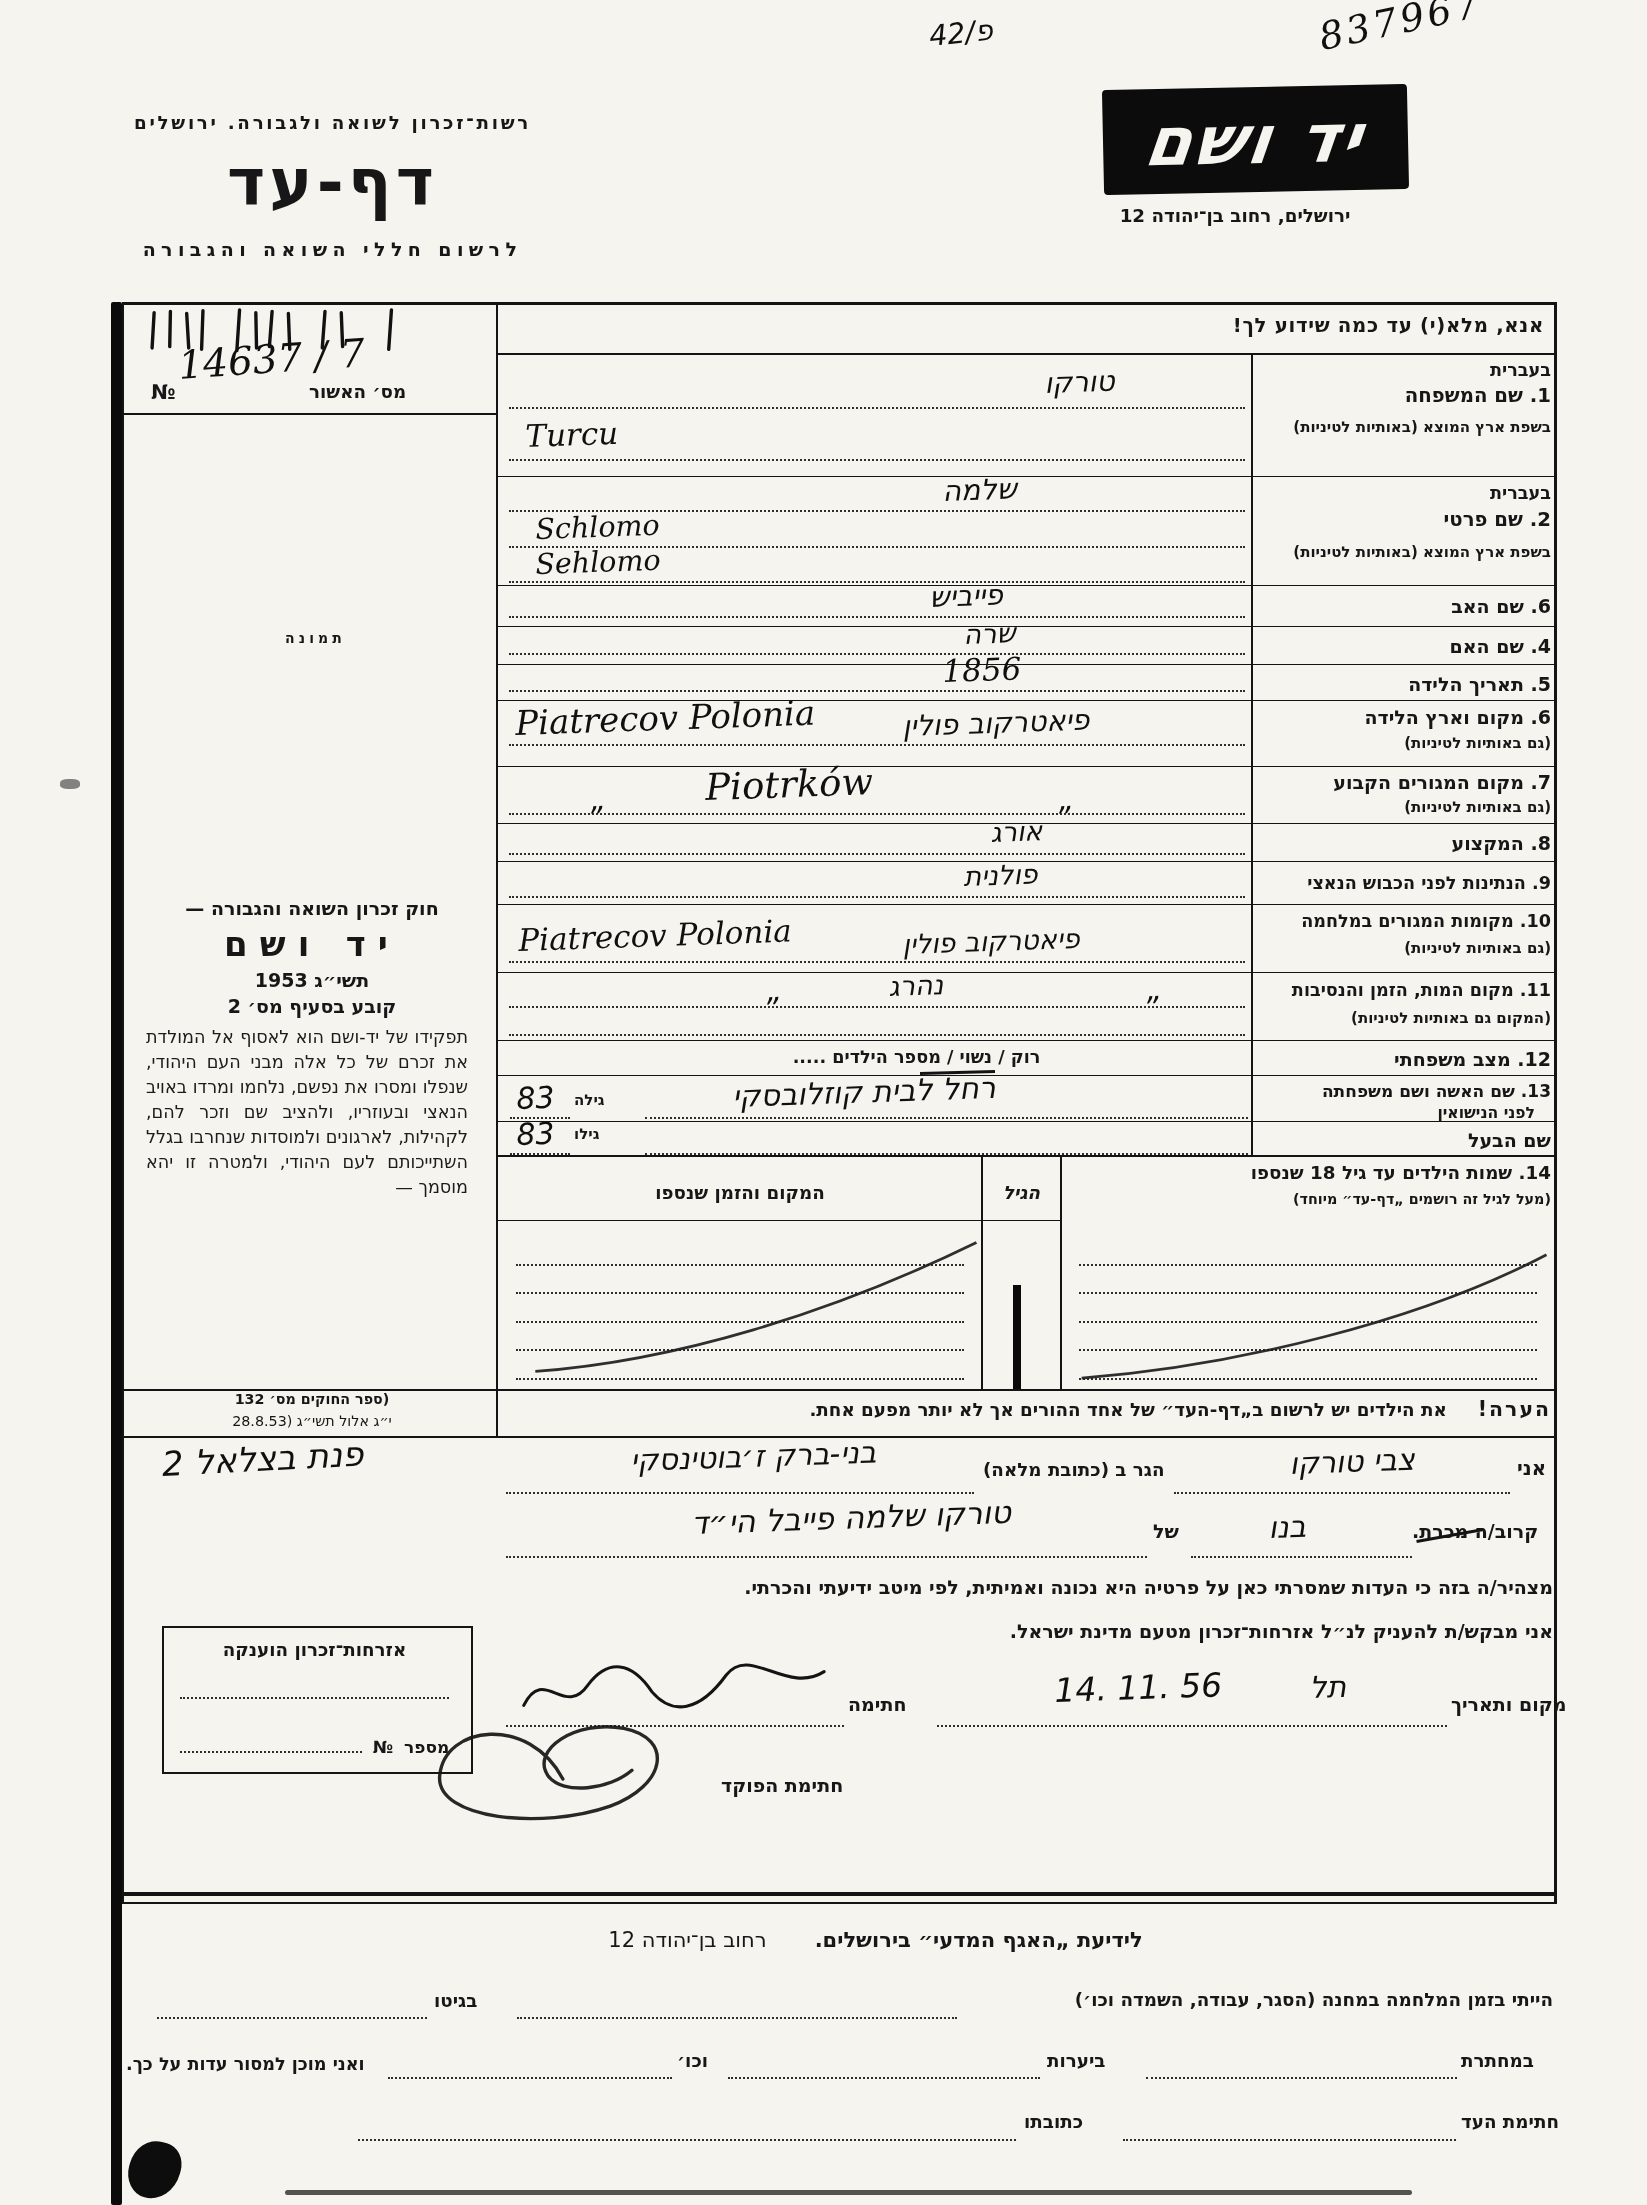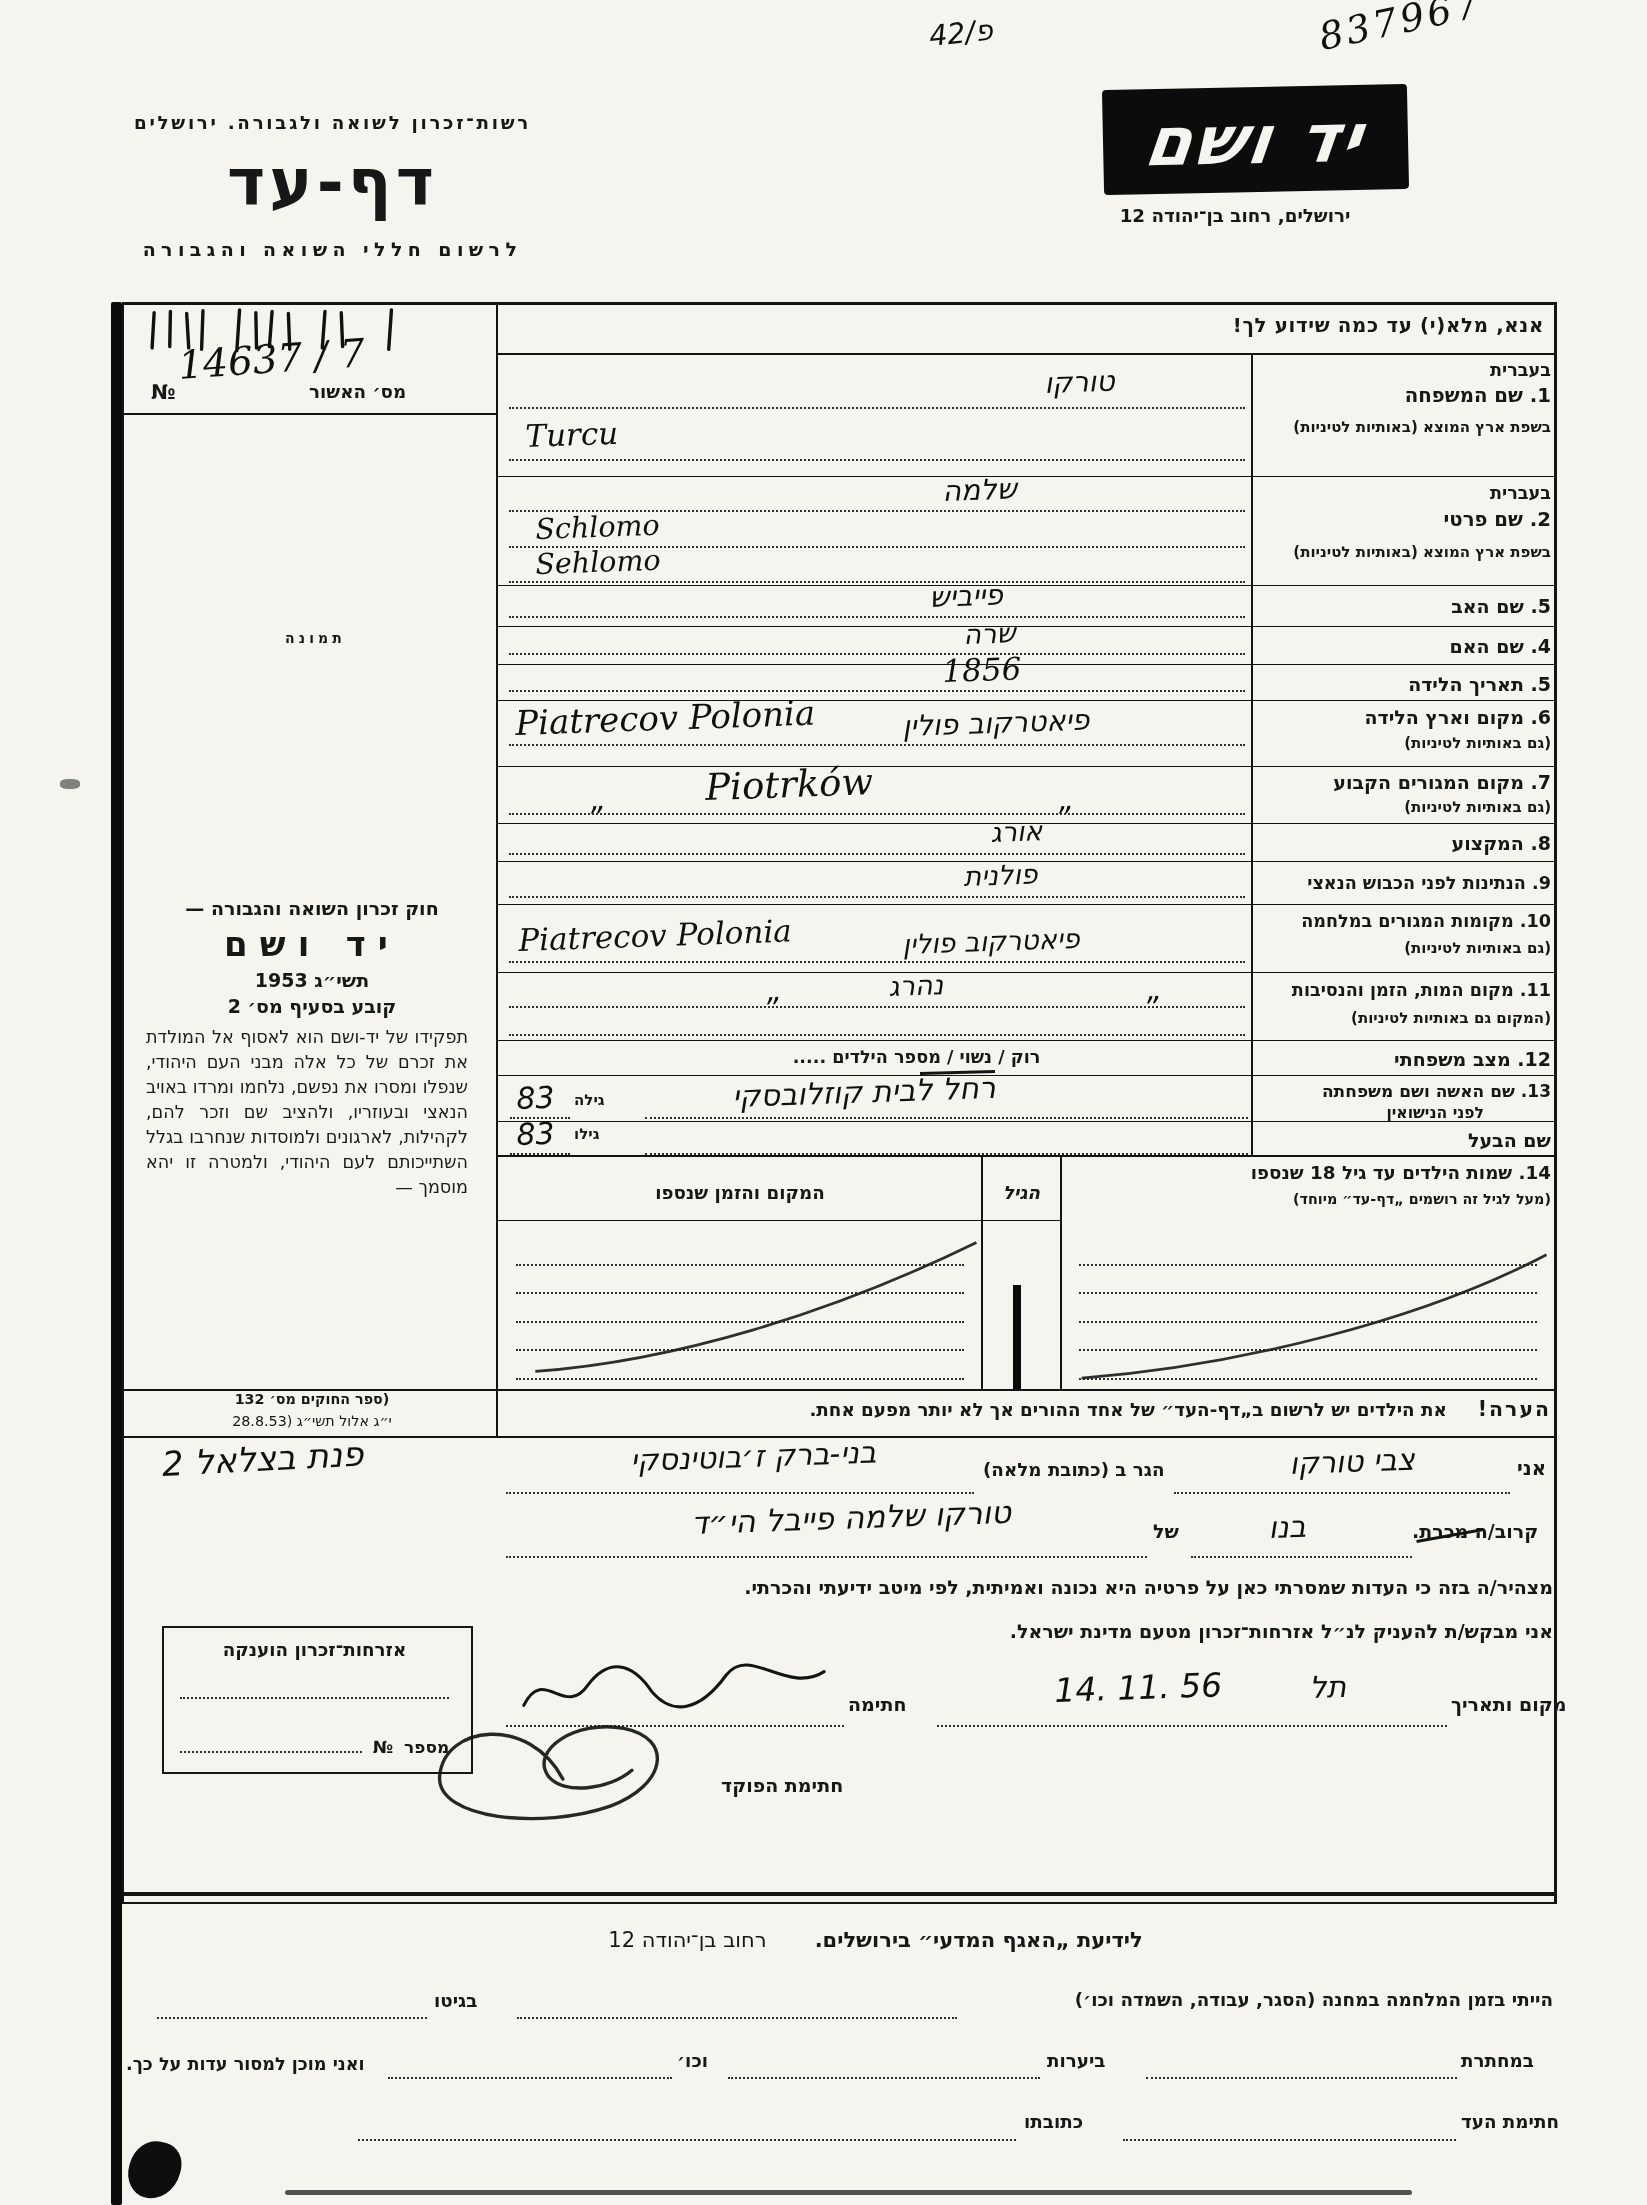--- a/index.html
+++ b/index.html
@@ -109,21 +109,21 @@
   <div class="pl" style="left:1256px;top:483px;width:295px;font-size:17.6px;">בעברית</div>
   <div class="pl" style="left:1256px;top:508px;width:295px;font-size:19.7px;">2. שם פרטי</div>
   <div class="pl" style="left:1256px;top:543px;width:295px;font-size:15px;">בשפת ארץ המוצא (באותיות לטיניות)</div>
   <div class="dl" style="left:509px;top:510px;width:736px;"></div>
   <div class="dl" style="left:509px;top:546px;width:736px;"></div>
   <div class="dl" style="left:509px;top:581px;width:736px;"></div>
   <div class="hw" style="left:943px;top:475px;font-size:28.5px;">שלמה</div>
   <div class="hwl" style="left:536px;top:513px;font-size:28.5px;">Schlomo</div>
   <div class="hwl" style="left:536px;top:548px;font-size:28.5px;">Sehlomo</div>
 
-  <div class="pl" style="left:1256px;top:595px;width:295px;font-size:19px;">5. שם האב</div>
+  <div class="pl" style="left:1256px;top:595px;width:295px;font-size:19px;">6. שם האב</div>
   <div class="dl" style="left:509px;top:616px;width:736px;"></div>
   <div class="hw" style="left:930px;top:581px;font-size:28.5px;">פייביש</div>
 
   <div class="pl" style="left:1256px;top:635px;width:295px;font-size:19px;">4. שם האם</div>
   <div class="dl" style="left:509px;top:653px;width:736px;"></div>
   <div class="hw" style="left:964px;top:619px;font-size:27px;">שרה</div>
 
   <div class="pl" style="left:1256px;top:673px;width:295px;font-size:19px;">5. תאריך הלידה</div>
   <div class="dl" style="left:509px;top:690px;width:736px;"></div>
   <div class="hwl" style="left:943px;top:653px;font-size:31px;">1856</div>
@@ -161,21 +161,21 @@
   <div class="dl" style="left:509px;top:1034px;width:736px;"></div>
   <div class="hw" style="left:1147px;top:972px;font-size:30px;">„</div>
   <div class="hw" style="left:889px;top:971px;font-size:27px;">נהרג</div>
   <div class="hw" style="left:767px;top:973px;font-size:30px;">„</div>
 
   <div class="pl" style="left:1256px;top:1048px;width:295px;font-size:19px;">12. מצב משפחתי</div>
   <div class="pl ctr" style="left:645px;top:1047px;width:543px;font-size:17.6px;">רוק / נשוי / מספר הילדים .....</div>
   <div class="ln" style="left:920px;top:1071px;width:75px;height:2.7px;transform:rotate(-1.5deg);"></div>
 
   <div class="pl" style="left:1256px;top:1081px;width:295px;font-size:17px;">13. שם האשה ושם משפחתה</div>
-  <div class="pl" style="left:1189px;top:1104px;width:295px;font-size:15.6px;">לפני הנישואין</div>
+  <div class="pl" style="left:1240px;top:1104px;width:295px;font-size:15.6px;">לפני הנישואין</div>
   <div class="dl" style="left:645px;top:1117px;width:603px;"></div>
   <div class="hw" style="left:733px;top:1079px;font-size:30px;">רחל לבית קוזלובסקי</div>
   <div class="pl" style="left:574px;top:1091px;font-size:15px;">גילה</div>
   <div class="dl" style="left:510px;top:1117px;width:60px;"></div>
   <div class="hw" style="left:517px;top:1081px;font-size:30px;">83</div>
 
   <div class="pl" style="left:1256px;top:1129px;width:295px;font-size:19px;">שם הבעל</div>
   <div class="dl" style="left:645px;top:1153px;width:603px;"></div>
   <div class="pl" style="left:574px;top:1125px;font-size:15px;">גילו</div>
   <div class="dl" style="left:510px;top:1153px;width:60px;"></div>

